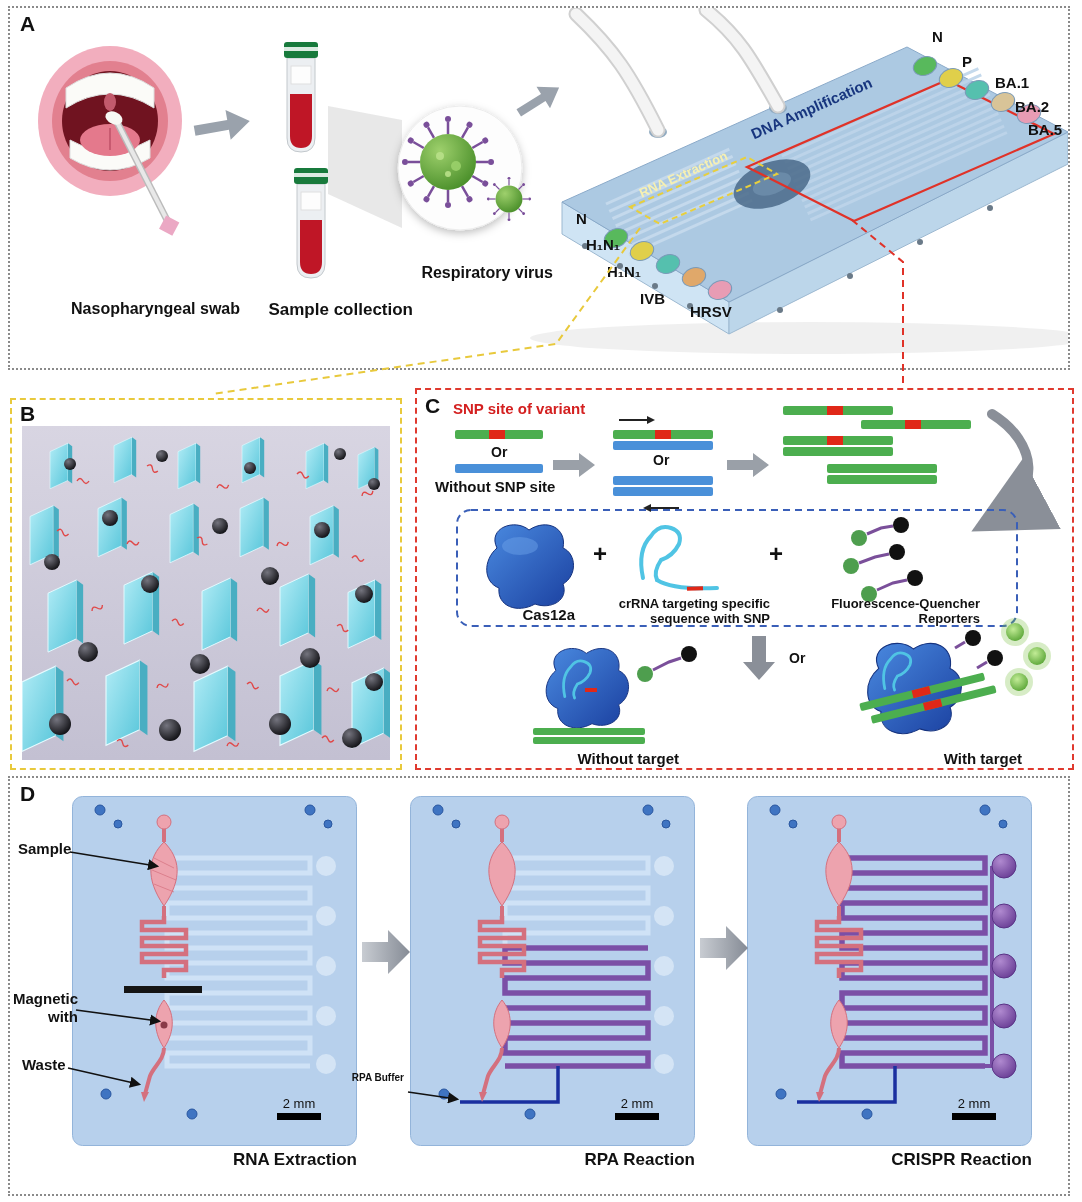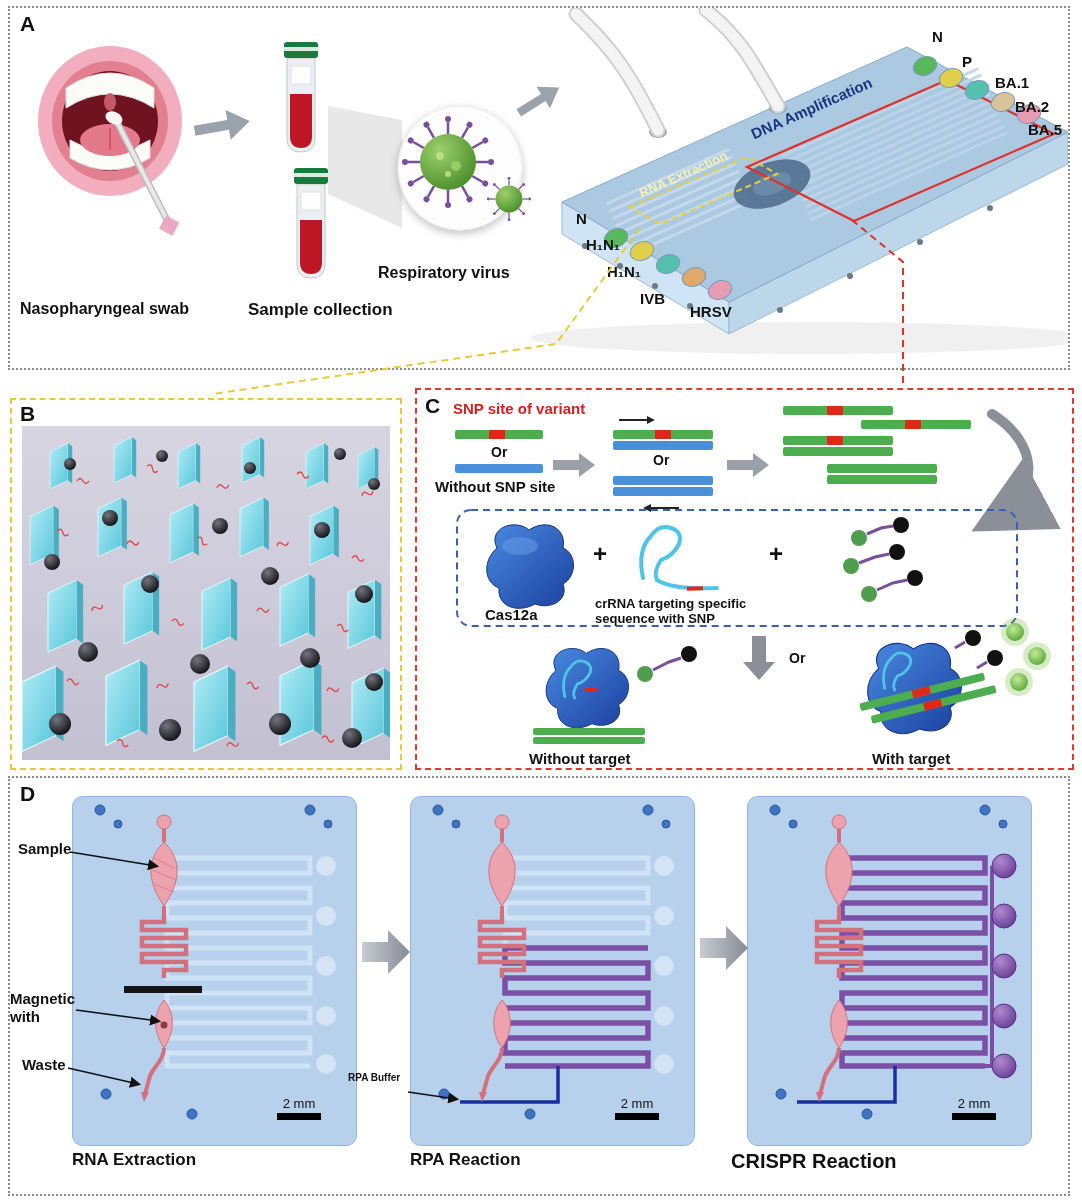--- a/index.html
+++ b/index.html
@@ -2,21 +2,21 @@
 <html><head>
 <meta charset="utf-8">
 <style>
   *{box-sizing:border-box;margin:0;padding:0}
   body{background:#fff;font-family:"Liberation Sans",sans-serif;color:#111}
   #fig{position:relative;width:1082px;height:1202px;background:#fff;overflow:hidden}
   .panel{position:absolute;background:#fff}
   .dotted{border:2px dotted #8a8a8a}
   .abs{position:absolute}
   .t{position:absolute;font-weight:bold;color:#111;line-height:1.18;font-size:15px;white-space:pre-line}
-  .ctr{text-align:left}
+  .ctr{text-align:right}
   .plabel{position:absolute;font-weight:bold;font-size:21px;color:#111}
   svg{display:block}
   svg text{font-family:"Liberation Sans",sans-serif}
 </style>
 </head>
 <body>
 
 <div id="fig">
 
   <div class="panel dotted" style="left:8px;top:6px;width:1062px;height:364px">
@@ -409,20 +409,21 @@
 
     <div class="plabel" style="left:8px;top:4px">C</div>
     <div class="t" style="left:36px;top:10px;color:#d42020">SNP site of variant</div>
     <div class="t" style="left:74px;top:54px;font-size:14px">Or</div>
     <div class="t" style="left:18px;top:88px">Without SNP site</div>
     <div class="t" style="left:236px;top:62px;font-size:14px">Or</div>
     <div class="t" style="left:176px;top:150px;font-size:24px">+</div>
     <div class="t" style="left:352px;top:150px;font-size:24px">+</div>
     <div class="t ctr" style="left:68px;top:216px;width:90px">Cas12a</div>
     <div class="t ctr" style="left:178px;top:206px;width:175px;font-size:13px">crRNA targeting specific sequence with SNP</div>
+    <div class="t ctr" style="left:388px;top:206px;width:175px;font-size:13px">Fluorescence-Quencher Reporters</div>
     <div class="t" style="left:372px;top:260px;font-size:14px">Or</div>
     <div class="t ctr" style="left:112px;top:360px;width:150px">Without target</div>
     <div class="t ctr" style="left:455px;top:360px;width:150px">With target</div>
   </div>
 
   <div class="panel dotted" style="left:8px;top:776px;width:1062px;height:420px">
     <div class="plabel" style="left:10px;top:4px">D</div>
 
     <svg class="abs" style="left:62px;top:18px" width="285" height="350" viewBox="0 0 285 350">
       <rect x="0.5" y="0.5" width="284" height="349" rx="10" fill="#b7d0ec" stroke="#93b4da"></rect>
@@ -554,21 +555,21 @@
         <polygon points="0,12 26,12 26,0 48,22 26,44 26,32 0,32" fill="url(#gAr)"></polygon>
       </g>
     </svg>
 
     <div class="t" style="left:8px;top:62px">Sample</div>
     <div class="t ctr" style="left:0px;top:212px;width:68px">Magnetic with</div>
     <div class="t" style="left:12px;top:278px">Waste</div>
     <div class="t ctr" style="left:338px;top:294px;width:56px;font-size:10px">RPA Buffer</div>
     <div class="t ctr" style="left:62px;top:372px;width:285px;font-size:17px">RNA Extraction</div>
     <div class="t ctr" style="left:400px;top:372px;width:285px;font-size:17px">RPA Reaction</div>
-    <div class="t ctr" style="left:721px;top:372px;width:285px;font-size:20px">CRISPR Reaction</div>
+    <div class="t ctr" style="left:737px;top:372px;width:285px;font-size:17px">CRISPR Reaction</div>
   </div>
 
   <svg class="abs" style="left:0;top:0;pointer-events:none" width="1082" height="1202" viewBox="0 0 1082 1202">
     <polyline points="640,228 556,344 212,394" fill="none" stroke="#e8c93c" stroke-width="2" stroke-dasharray="7,5"></polyline>
     <polyline points="852,220 903,262 903,386" fill="none" stroke="#e03228" stroke-width="2" stroke-dasharray="7,5"></polyline>
   </svg>
 
 </div>
 
 </body></html>

